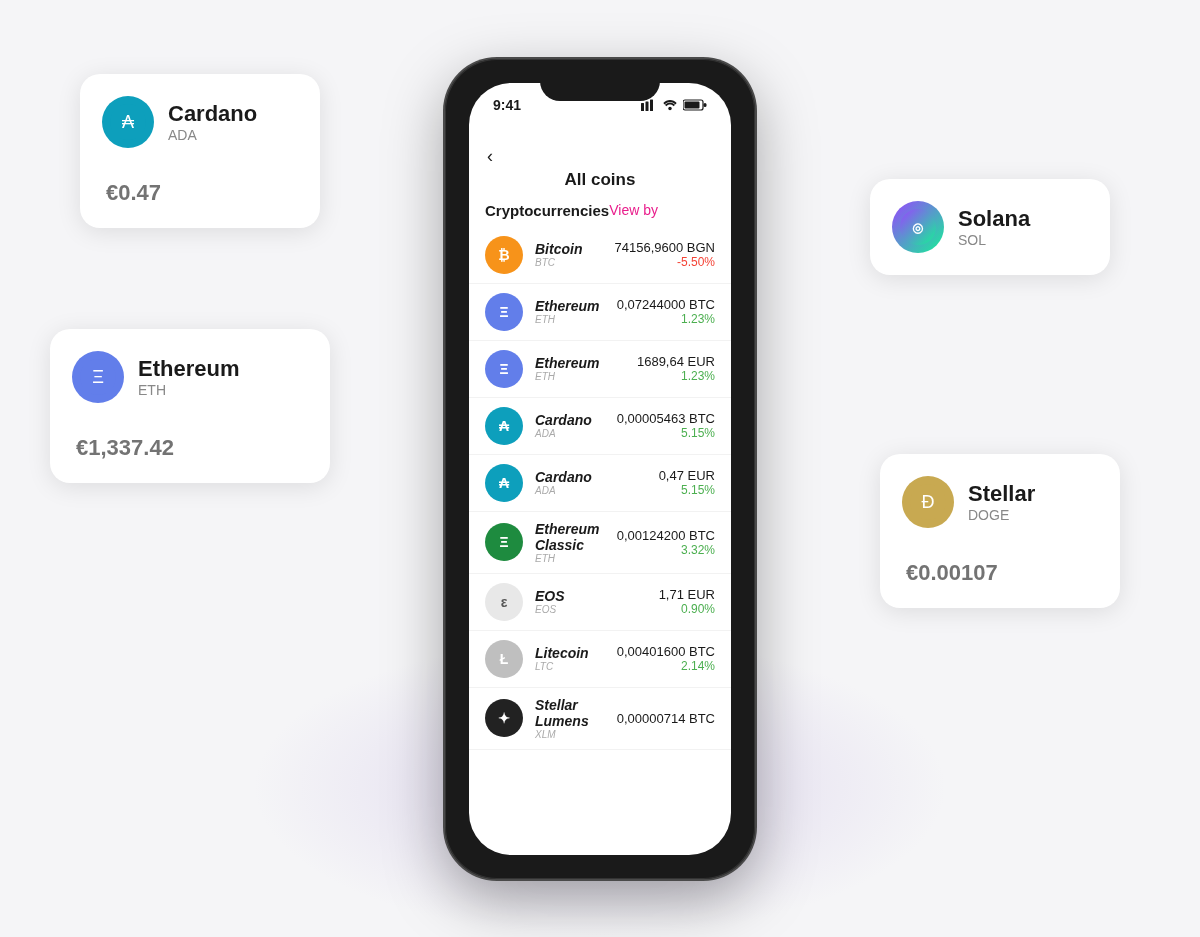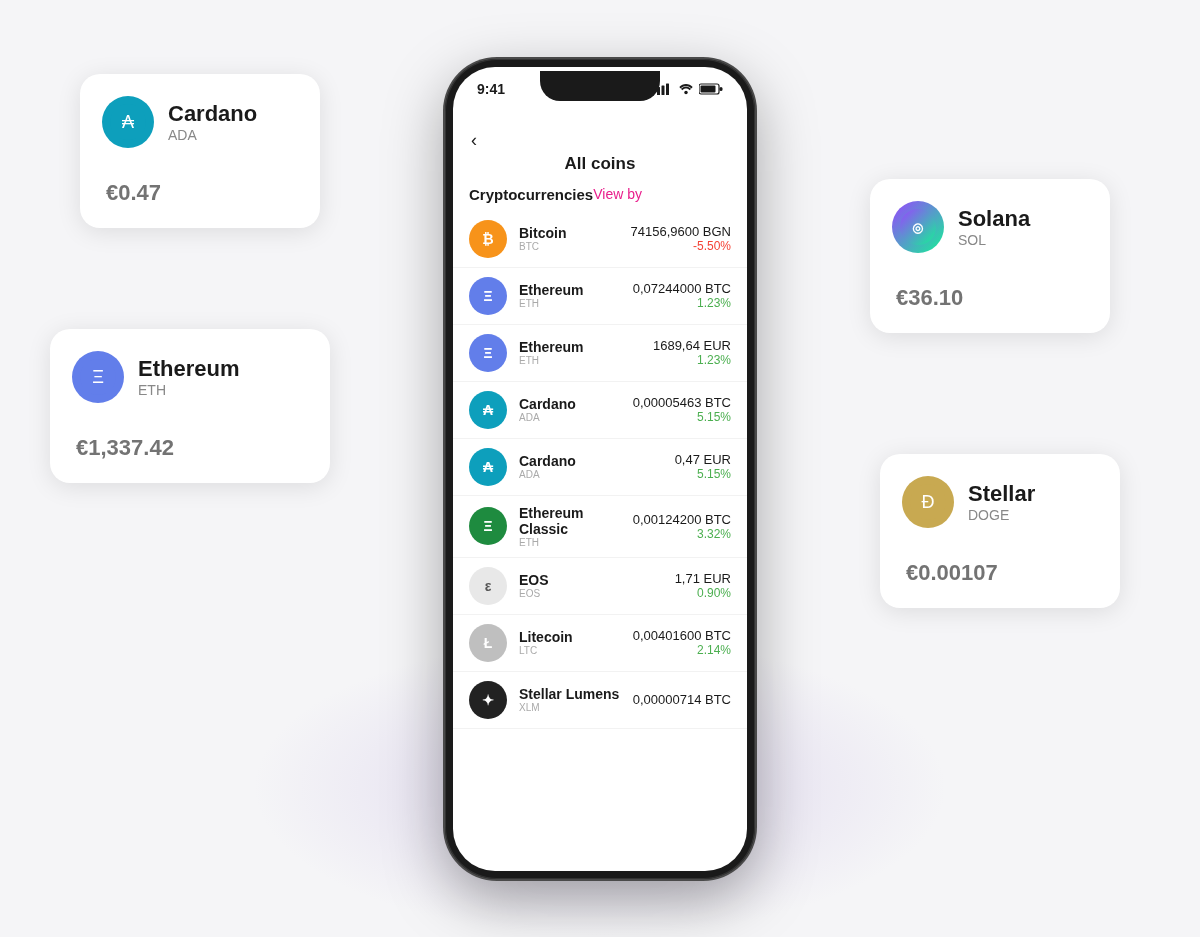--- a/index.html
+++ b/index.html
@@ -119,21 +119,21 @@
       top: 50%;
       transform: translate(-50%, -50%);
       width: 310px;
       height: 820px;
       background: #1a1a1a;
       border-radius: 52px;
       box-shadow:
         0 0 0 2px #4a4a4a,
         0 20px 60px rgba(0,0,0,0.35),
         inset 0 0 0 1px #333;
-      padding: 8px;
+      padding: 24px;
       z-index: 10;
     }
 
     .phone-inner {
       width: 100%;
       height: 100%;
       background: #fff;
       border-radius: 42px;
       overflow: hidden;
       display: flex;
@@ -266,20 +266,21 @@
       display: flex;
       align-items: center;
       justify-content: center;
       font-size: 16px;
       flex-shrink: 0;
     }
 
     .coin-row-info {
       flex: 1;
       min-width: 0;
+      font-style: italic;
     }
 
     .coin-row-name {
       font-size: 14px;
       font-weight: 600;
       color: #1a1a1a;
     }
 
     .coin-row-symbol {
       font-size: 10px;
@@ -363,21 +364,20 @@
             </linearGradient>
           </defs>
           <text x="18" y="23" text-anchor="middle" fill="white" font-size="13" font-weight="bold" font-family="sans-serif">◎</text>
         </svg>
       </div>
       <div>
         <div class="coin-card-name">Solana</div>
         <div class="coin-card-symbol">SOL</div>
       </div>
     </div>
-    <div class="coin-card-price">€36.10</div>
   </div>
 
   <div class="coin-card card-dogecoin">
     <div class="coin-card-top">
       <div class="coin-card-logo" style="background:#c8a951; color:#fff;">
         <svg width="36" height="36" viewBox="0 0 36 36">
           <circle cx="18" cy="18" r="18" fill="#c8a951"></circle>
           <text x="18" y="24" text-anchor="middle" fill="white" font-size="18" font-family="sans-serif">Ð</text>
         </svg>
       </div>

